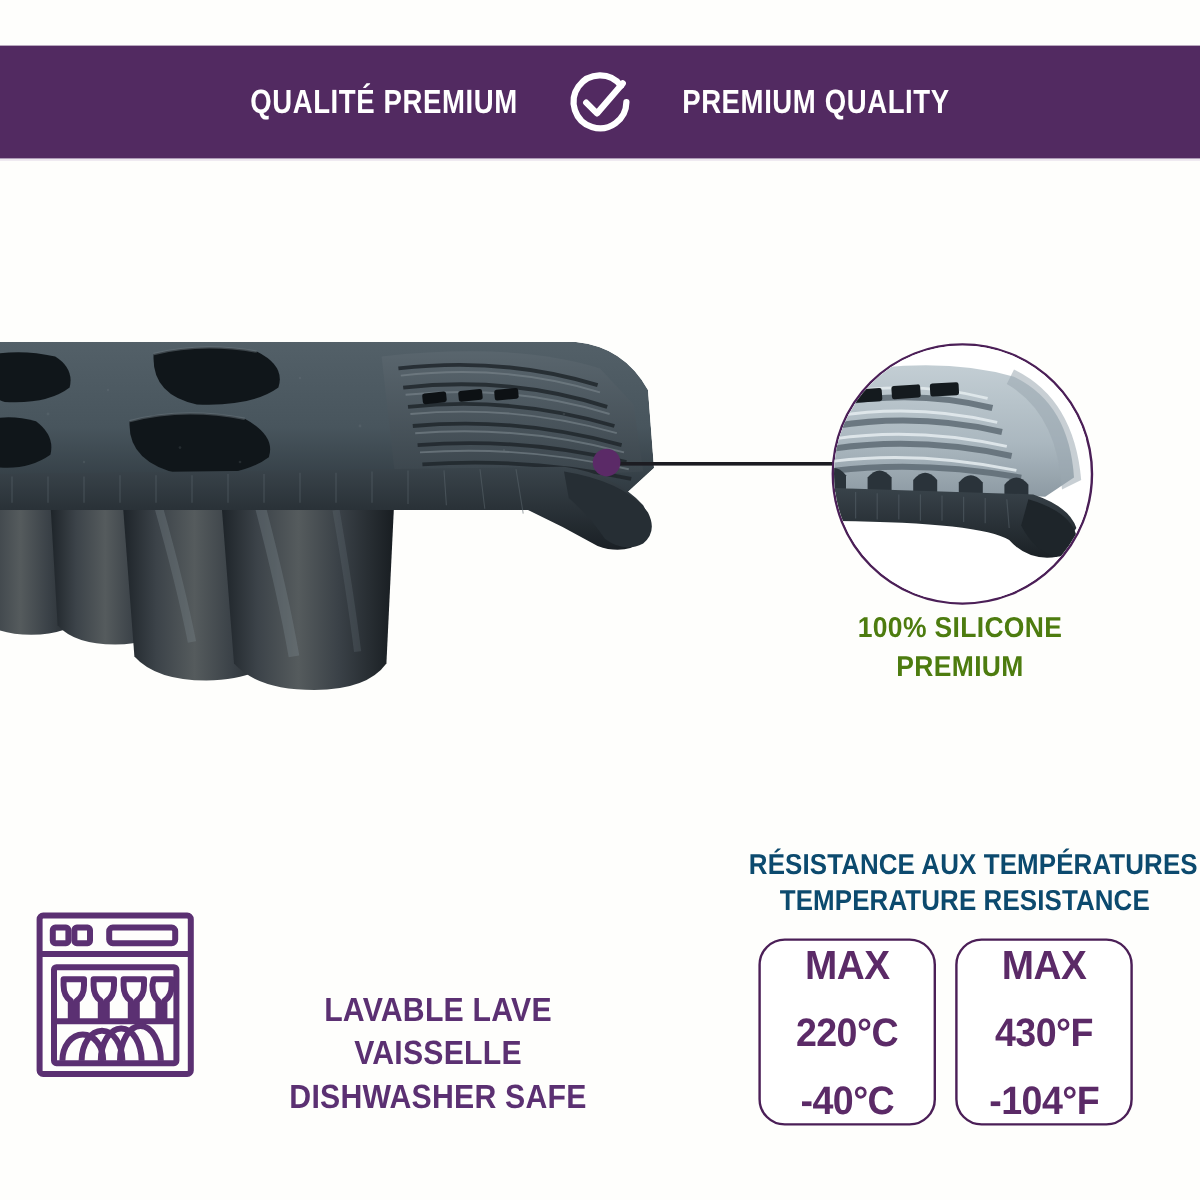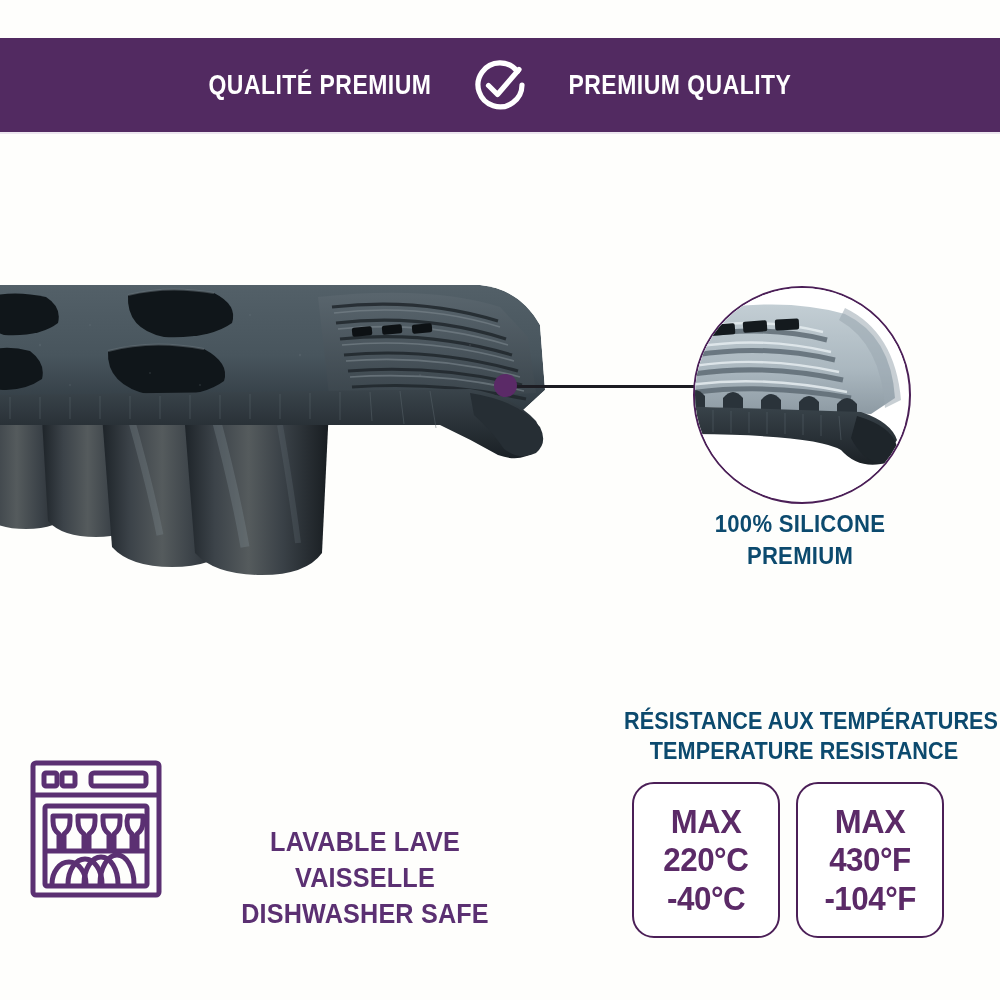--- a/index.html
+++ b/index.html
@@ -79,21 +79,21 @@
     background: #ffffff;
     overflow: hidden;
   }
   #magnifier svg { display:block; }
 
   #silicone-caption {
     position: absolute;
     left: 620px; top: 508px;
     width: 360px;
     text-align: center;
-    color: #0c4a6e;
+    color: #4d7c0f;
     font-size: 24px;
     font-weight: bold;
     line-height: 32px;
     letter-spacing: 0.3px;
   }
   #silicone-caption span { display:block; transform: scaleX(0.92); }
 
   
   #dishwasher-icon {
     position: absolute;
@@ -135,22 +135,22 @@
     gap: 16px;
   }
   .temp-badge {
     width: 144px; height: 152px;
     border: 2.5px solid #4b1f57;
     border-radius: 22px;
     background: #ffffff;
     display: flex;
     flex-direction: column;
     align-items: center;
-    justify-content: center;
-    gap: 1px;
+    justify-content: flex-end;
+    gap: 18px;
   }
   .temp-badge .line {
     color: #5b2a67;
     font-weight: bold;
     font-size: 34px;
     line-height: 38px;
     letter-spacing: -0.5px;
     white-space: nowrap;
     transform: scaleX(0.95);
   }

